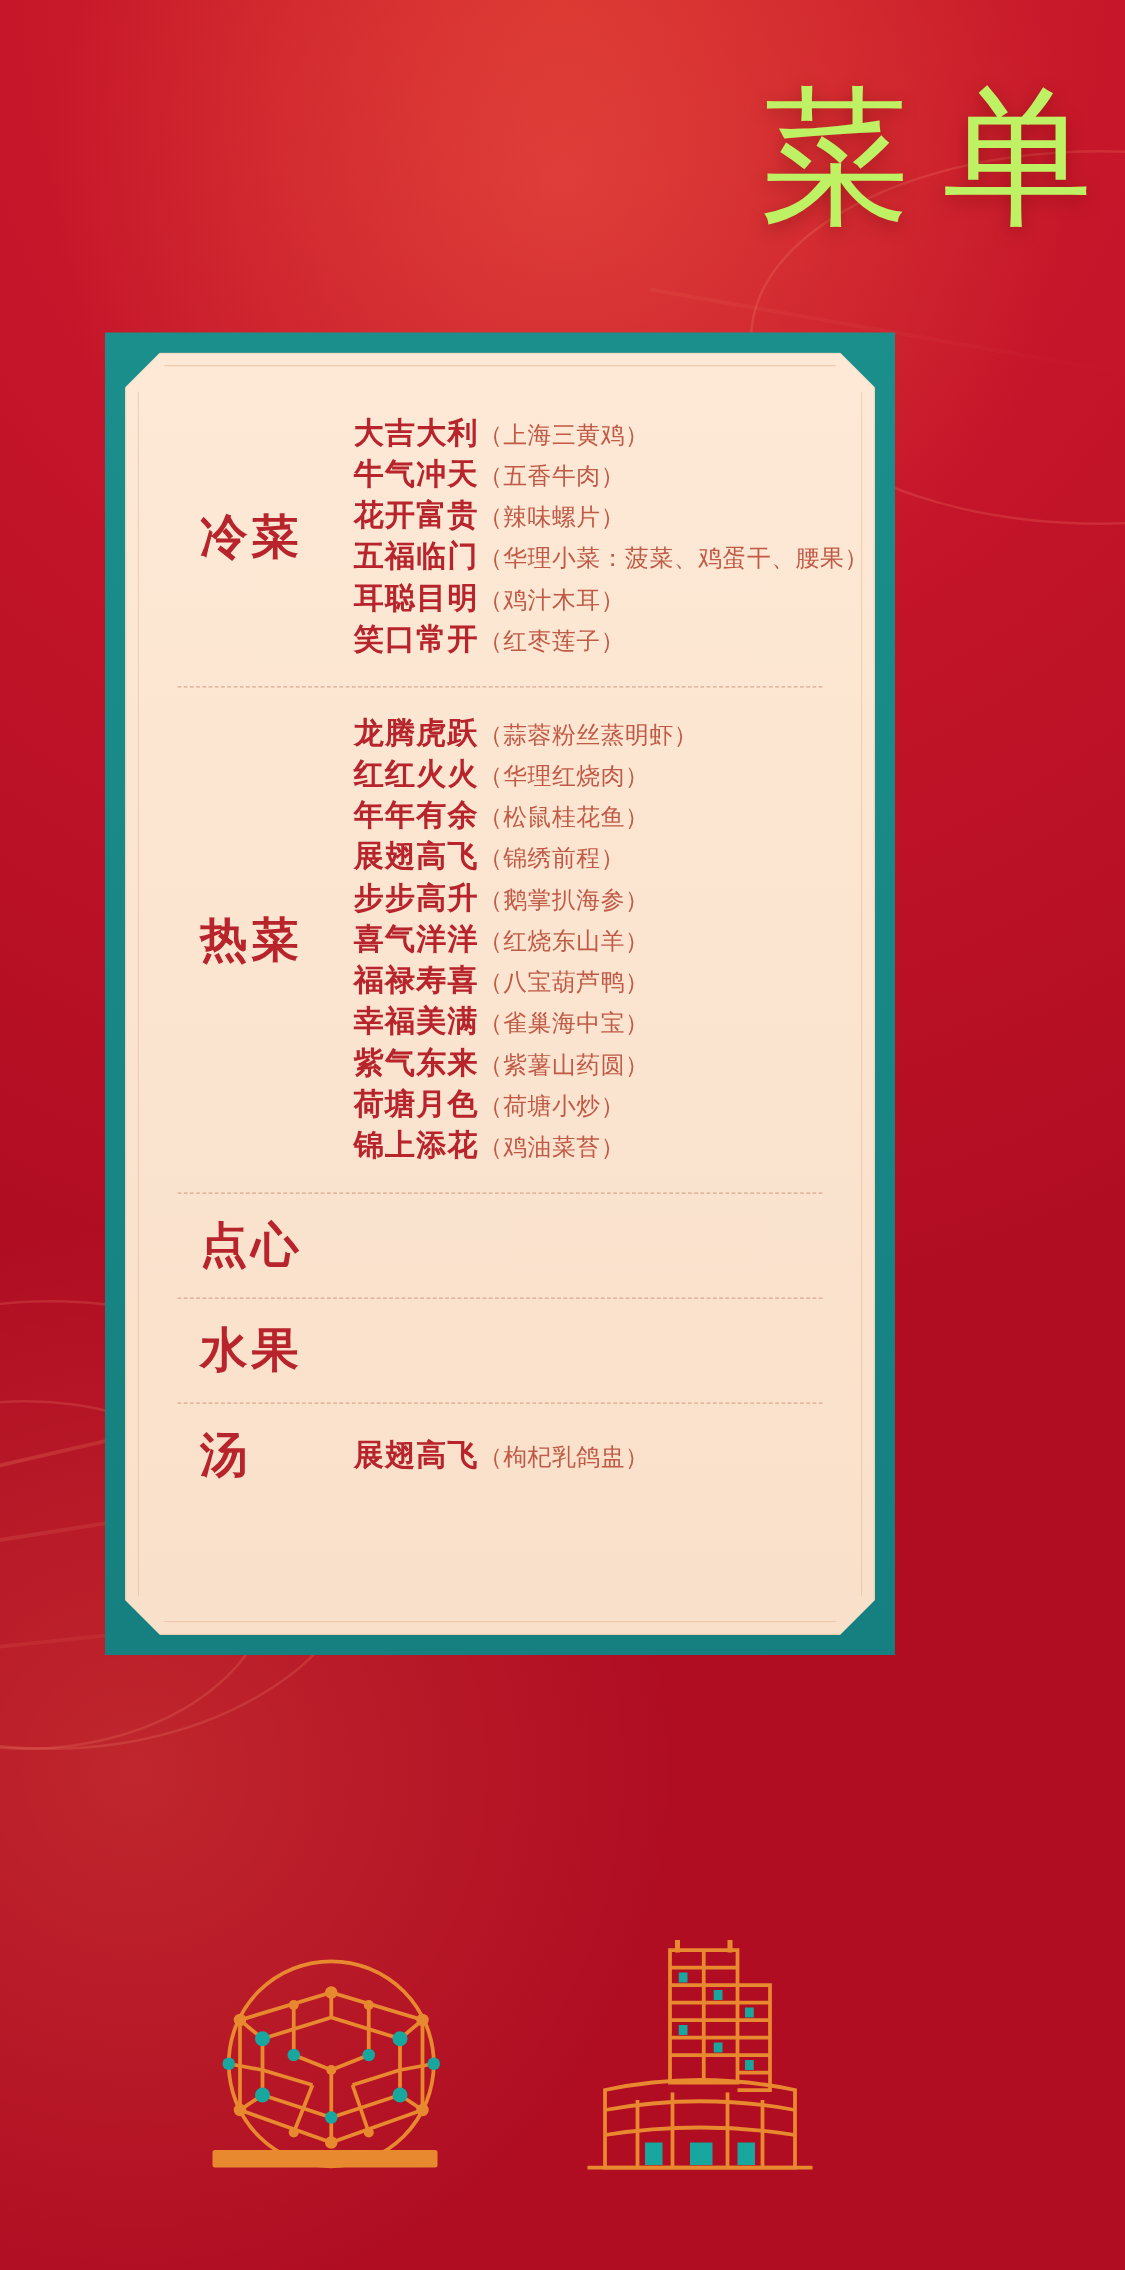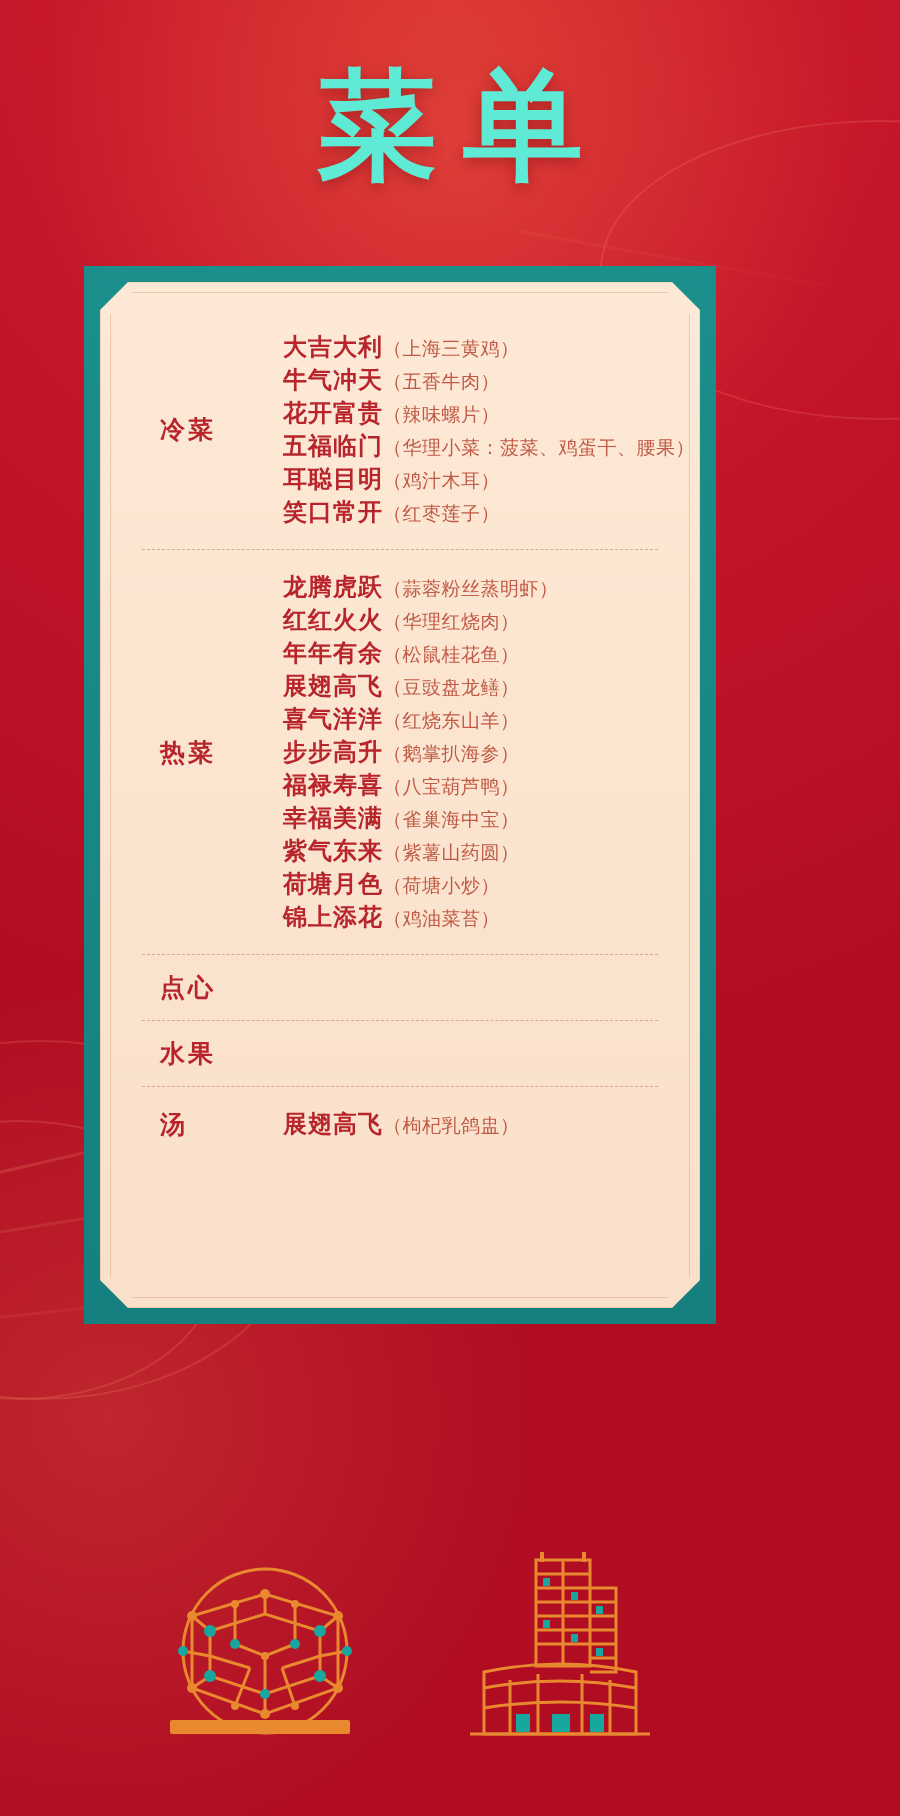--- a/index.html
+++ b/index.html
@@ -46,24 +46,24 @@
   .cs1 { width: 520px; height: 360px; left: -220px; top: 1040px; }
   .cs2 { width: 400px; height: 280px; left: -180px; top: 1120px; }
   .cs3 { width: 560px; height: 300px; right: -260px; top: 120px; }
 
   
   .title {
     position: absolute;
     top: 52px;
     left: 0;
     width: 100%;
-    text-align: center;
-    color: #5eead4;
+    text-align: right;
+    color: #bef264;
     font-family: "Liberation Serif", "DejaVu Serif", serif;
-    font-weight: bold;
+    font-weight: normal;
     font-size: 120px;
     letter-spacing: 26px;
     text-indent: 26px;
     text-shadow: 0 4px 14px rgba(90,0,0,0.35);
     line-height: 1.25;
   }
 
   
   .card-outer {
     position: absolute;
@@ -106,21 +106,21 @@
   .section {
     display: flex;
     align-items: center;
     padding: 10px 0;
   }
   .sec-label {
     width: 112px;
     flex: 0 0 112px;
     text-align: left;
     padding-left: 30px;
-    font-size: 25px;
+    font-size: 38px;
     font-weight: bold;
     color: #b8242c;
     letter-spacing: 3px;
     font-family: Liberation Mono, monospace;
   }
   .sec-items { flex: 1 1 auto; }
   .dish {
     white-space: nowrap;
     line-height: 1.0;
     margin: 9px 0;
@@ -195,23 +195,23 @@
             <div class="dish"><span class="name">笑口常开</span><span class="desc">（红枣莲子）</span></div>
           </div>
         </div>
         <div class="divider"></div>
         <div class="section">
           <div class="sec-label">热菜</div>
           <div class="sec-items">
             <div class="dish"><span class="name">龙腾虎跃</span><span class="desc">（蒜蓉粉丝蒸明虾）</span></div>
             <div class="dish"><span class="name">红红火火</span><span class="desc">（华理红烧肉）</span></div>
             <div class="dish"><span class="name">年年有余</span><span class="desc">（松鼠桂花鱼）</span></div>
-            <div class="dish"><span class="name">展翅高飞</span><span class="desc">（豆豉盘龙鳝）</span></div>
+            <div class="dish"><span class="name">展翅高飞</span><span class="desc">（锦绣前程）</span></div>
+            <div class="dish"><span class="name">步步高升</span><span class="desc">（鹅掌扒海参）</span></div>
             <div class="dish"><span class="name">喜气洋洋</span><span class="desc">（红烧东山羊）</span></div>
-            <div class="dish"><span class="name">步步高升</span><span class="desc">（鹅掌扒海参）</span></div>
             <div class="dish"><span class="name">福禄寿喜</span><span class="desc">（八宝葫芦鸭）</span></div>
             <div class="dish"><span class="name">幸福美满</span><span class="desc">（雀巢海中宝）</span></div>
             <div class="dish"><span class="name">紫气东来</span><span class="desc">（紫薯山药圆）</span></div>
             <div class="dish"><span class="name">荷塘月色</span><span class="desc">（荷塘小炒）</span></div>
             <div class="dish"><span class="name">锦上添花</span><span class="desc">（鸡油菜苔）</span></div>
           </div>
         </div>
         <div class="divider"></div>
         <div class="section">
           <div class="sec-label">点心</div>

